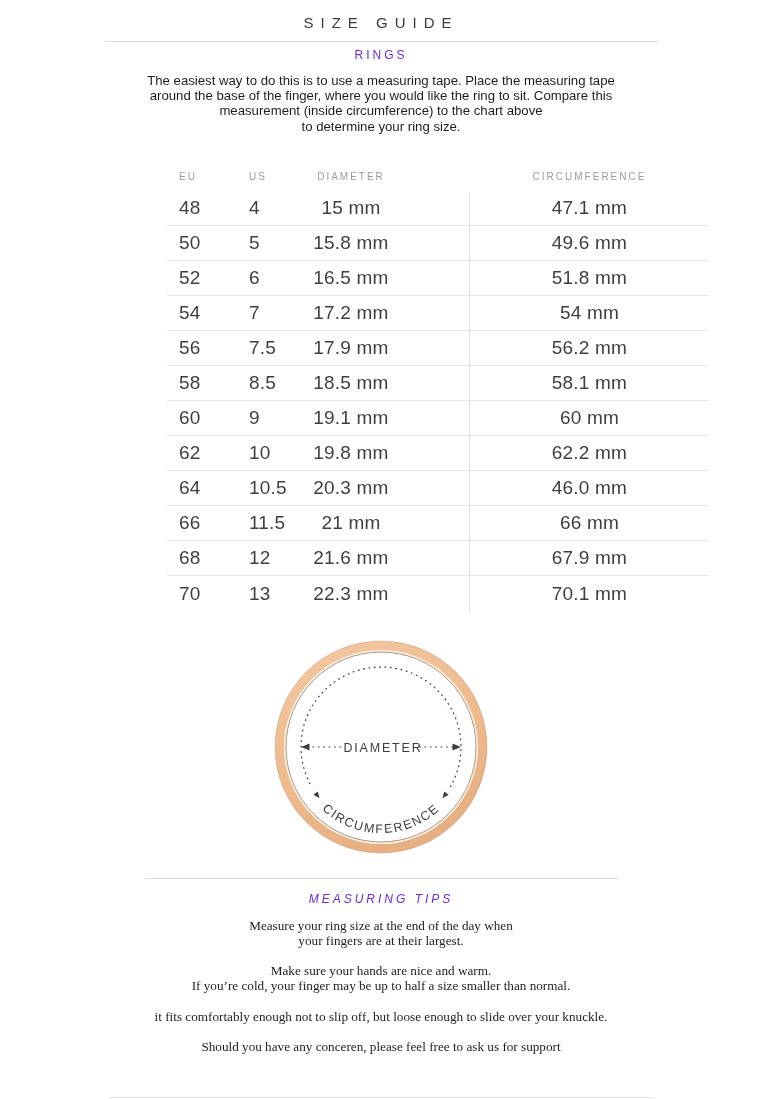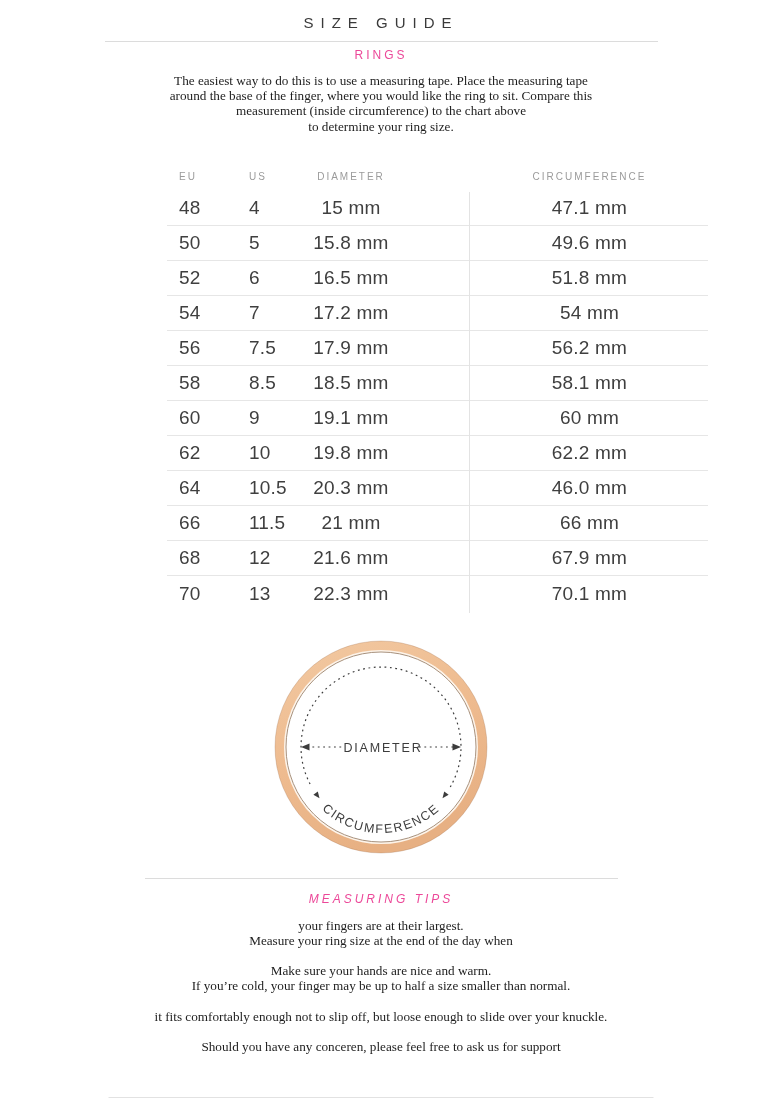--- a/index.html
+++ b/index.html
@@ -21,27 +21,27 @@
   }
   .divider {
     border:none; border-top:1px solid #dcdcdc;
     margin:0 auto; height:0;
   }
   .divider-top { width:553px; margin-top:10px; }
   .section-heading {
     text-align:center;
     font-size:12px; font-weight:400;
     letter-spacing:3px;
-    color:#ec4899;
+    color:#6d28d9;
   }
   .rings-heading { margin-top:6px; }
   .intro {
     margin-top:11px;
     text-align:center;
-    font-family:Liberation Serif, serif;
+    font-family:Liberation Sans, sans-serif;
     font-size:13.2px; line-height:15.2px;
     color:#1d1d1d;
   }
   
   .table-wrap { position:relative; margin:29px 0 0 113px; width:543px; }
   table.size-table { border-collapse:collapse; width:543px; table-layout:fixed; }
   .size-table th {
     height:28px;
     font-size:10px; font-weight:400;
     letter-spacing:2px;
@@ -238,22 +238,22 @@
     </text>
     <polygon points="4,0 -2.5,-2.8 -2.5,2.8" fill="#3c3c3c" transform="translate(44.1,156.1) rotate(53)"></polygon>
     <polygon points="4,0 -2.5,-2.8 -2.5,2.8" fill="#3c3c3c" transform="translate(171.9,156.1) rotate(127)"></polygon>
   </svg>
 
   <hr class="divider divider-tips">
 
   <div class="section-heading tips-heading">MEASURING TIPS</div>
 
   <div class="tips-para first">
+    <div>Measure your ring size at the end of the day when</div>
     <div>your fingers are at their largest.</div>
-    <div>Measure your ring size at the end of the day when</div>
   </div>
   <div class="tips-para">
     <div>Make sure your hands are nice and warm.</div>
     <div>If you’re cold, your finger may be up to half a size smaller than normal.</div>
   </div>
   <div class="tips-para">
     <div>it fits comfortably enough not to slip off, but loose enough to slide over your knuckle.</div>
   </div>
   <div class="tips-para">
     <div>Should you have any conceren, please feel free to ask us for support</div>

